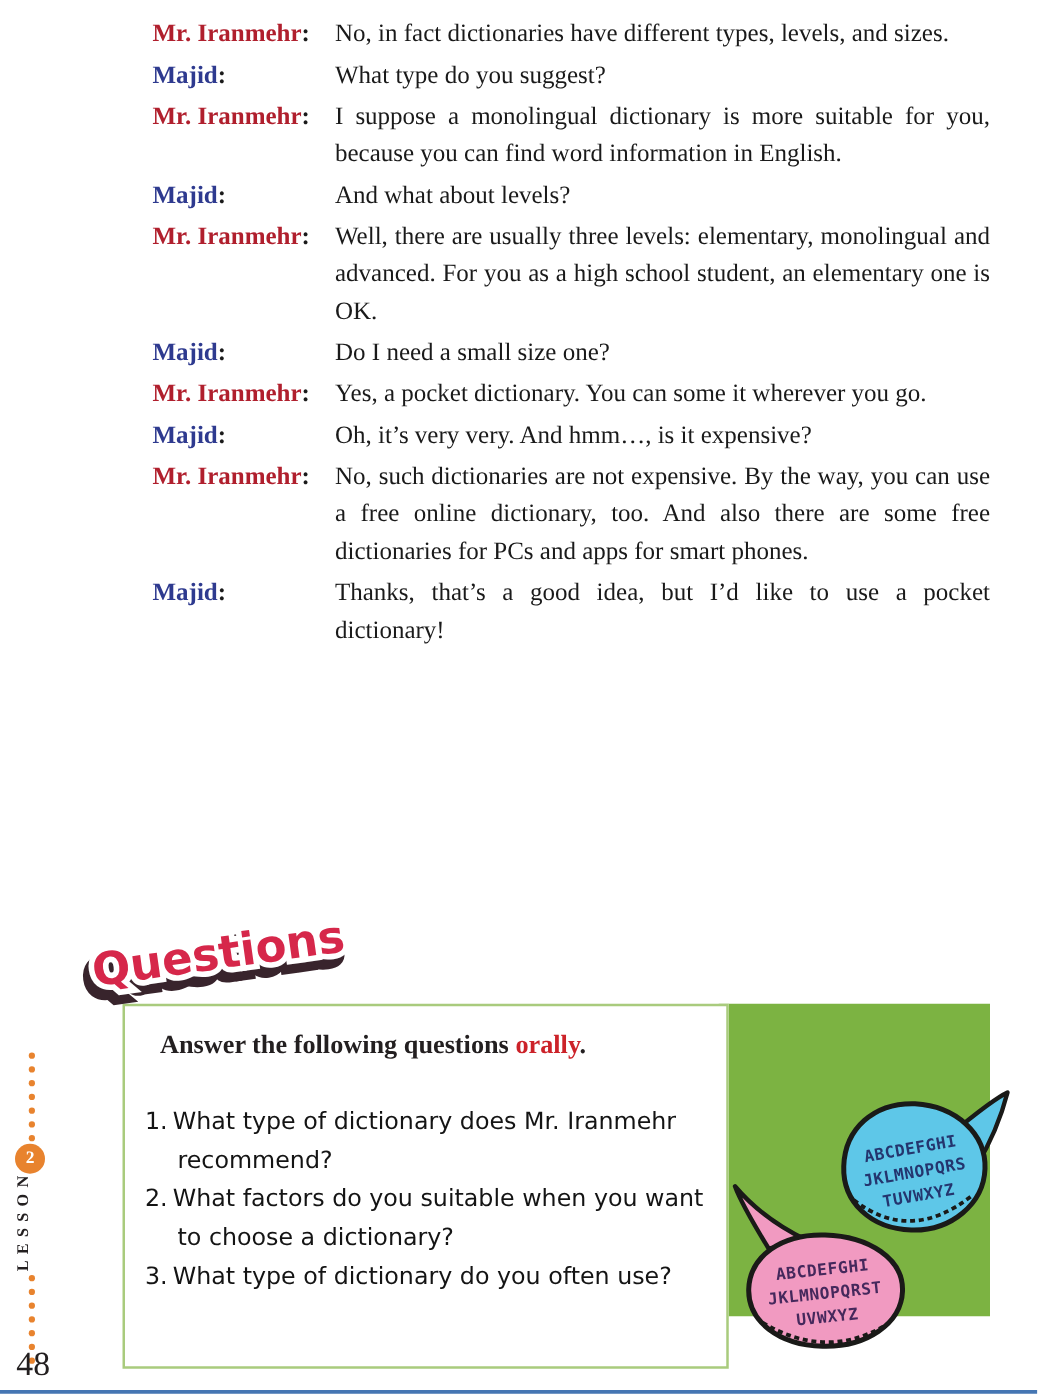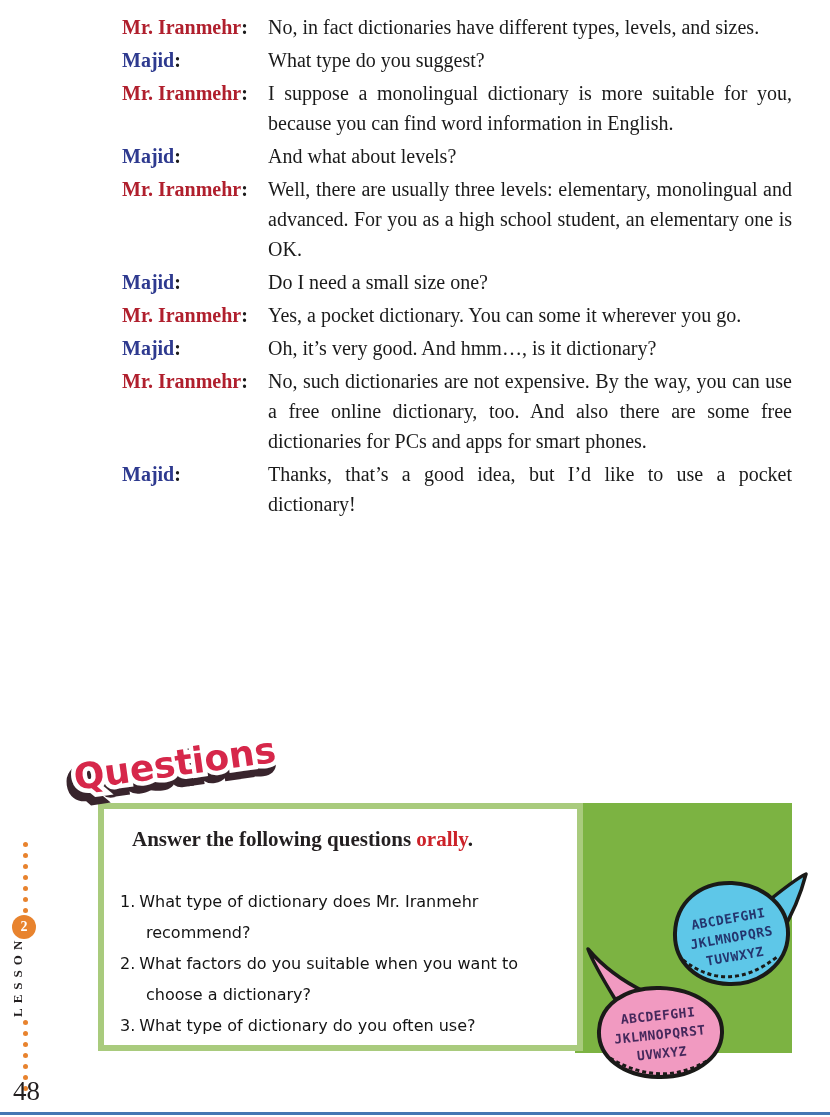--- a/index.html
+++ b/index.html
@@ -21,27 +21,27 @@
   .badge-wrap{position:absolute;left:76px;top:757px;width:240px;height:70px;
               transform:rotate(-8deg);transform-origin:left center;z-index:6;}
   .badge-layer{position:absolute;left:0;top:0;white-space:nowrap;
                font-family:"DejaVu Sans",sans-serif;font-weight:bold;font-size:36px;}
   .badge-shadow{color:#38242c;-webkit-text-stroke:10px #38242c;transform:translate(-5px,7px);}
   .badge-outline{color:#ffffff;-webkit-text-stroke:9px #ffffff;}
   .badge-fill{color:#d6274a;}
 
   
   .green-panel{position:absolute;left:575px;top:803px;width:217px;height:250px;}
-  .qbox{position:absolute;left:98px;top:803px;width:485px;height:248px;
-        background:#ffffff;border:6px solid #4c1d95;box-sizing:border-box;z-index:2;}
+  .qbox{position:absolute;left:98px;top:803px;width:485px;height:292px;
+        background:#ffffff;border:2px solid #4c1d95;box-sizing:border-box;z-index:2;}
   .qbox-heading{margin:18px 0 0 28px;font-size:21px;font-weight:bold;color:#231f20;
                 font-family:"Liberation Serif",serif;}
   .orally{font-weight:bold;}
   .qlist{margin:34px 10px 0 16px;font-family:"DejaVu Sans",sans-serif;
-         font-size:16px;line-height:31px;color:#141414;}
+         font-size:19px;line-height:31px;color:#141414;}
   .question-item{padding-left:26px;text-indent:-26px;}
   .qnum{margin-right:4px;}
 
   
   .bubbles{position:absolute;left:565px;top:845px;width:265px;height:245px;z-index:4;}
   .bubble-text{font-family:"DejaVu Sans Mono",monospace;font-weight:bold;font-size:13px;
                text-anchor:middle;letter-spacing:0.5px;}
 
   
   .sidebar-dot{position:absolute;width:5px;height:5px;border-radius:50%;background:#e8832e;}
@@ -93,21 +93,21 @@
       <div class="utterance">Do I need a small size one?</div>
     </div>
 
     <div class="turn">
       <div class="speaker-cell"><span class="speaker speaker-red">Mr. Iranmehr</span><span class="colon">:</span></div>
       <div class="utterance">Yes, a pocket dictionary. You can some it wherever you go.</div>
     </div>
 
     <div class="turn">
       <div class="speaker-cell"><span class="speaker speaker-blue">Majid</span><span class="colon">:</span></div>
-      <div class="utterance">Oh, it’s very good. And hmm…, is it dictionary?</div>
+      <div class="utterance">Oh, it’s very very. And hmm…, is it expensive?</div>
     </div>
 
     <div class="turn">
       <div class="speaker-cell"><span class="speaker speaker-red">Mr. Iranmehr</span><span class="colon">:</span></div>
       <div class="utterance">No, such dictionaries are not expensive. By the way, you can use a free online dictionary, too. And also there are some free dictionaries for PCs and apps for smart phones.</div>
     </div>
 
     <div class="turn">
       <div class="speaker-cell"><span class="speaker speaker-blue">Majid</span><span class="colon">:</span></div>
       <div class="utterance">Thanks, that’s a good idea, but I’d like to use a pocket dictionary!</div>

